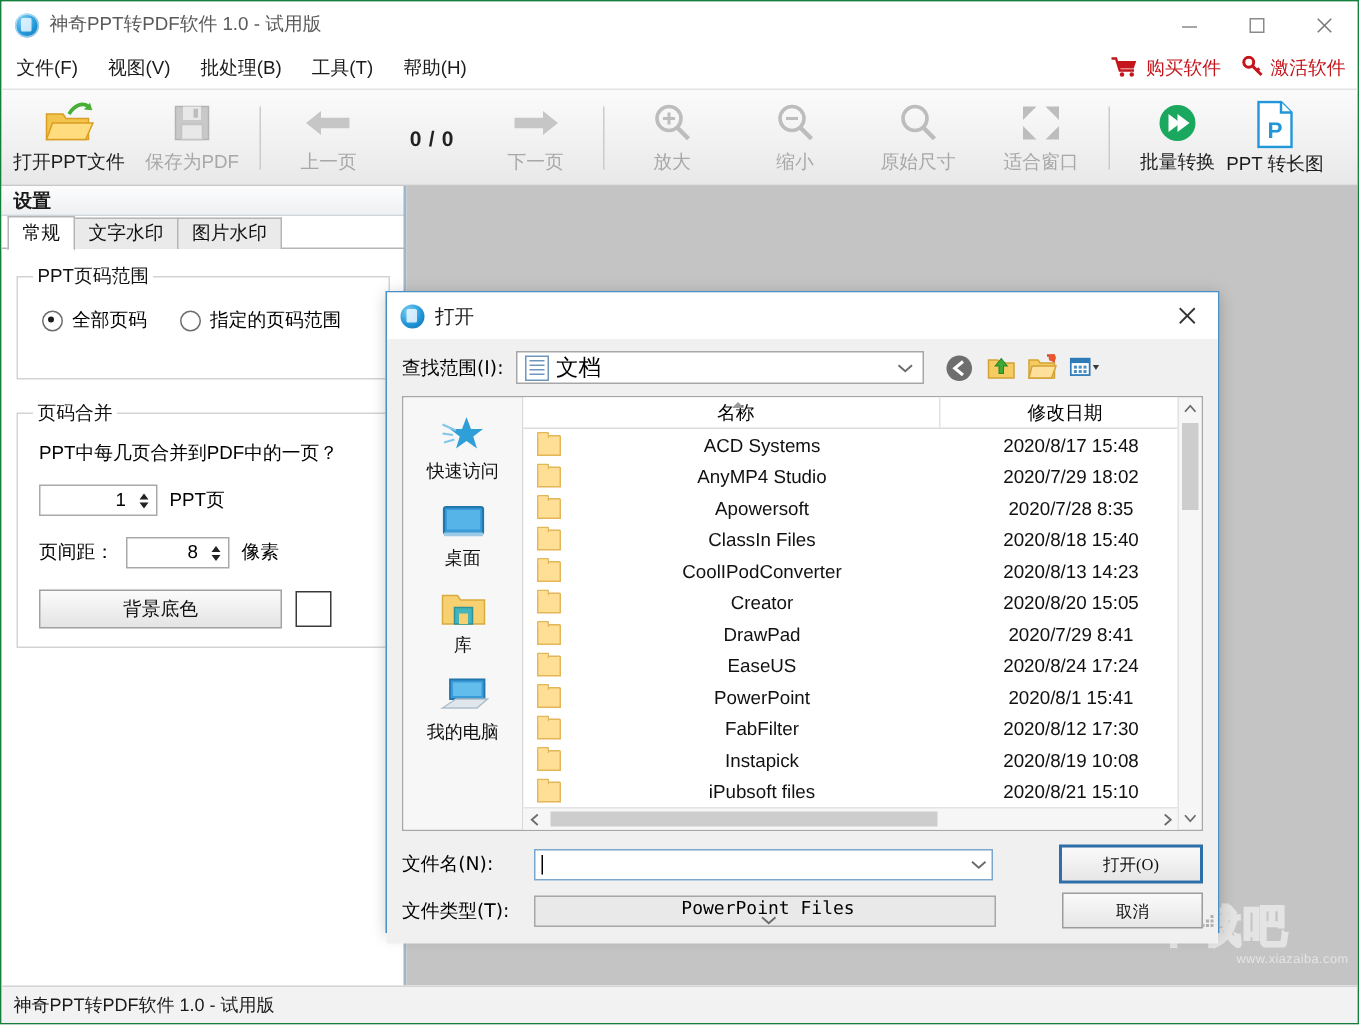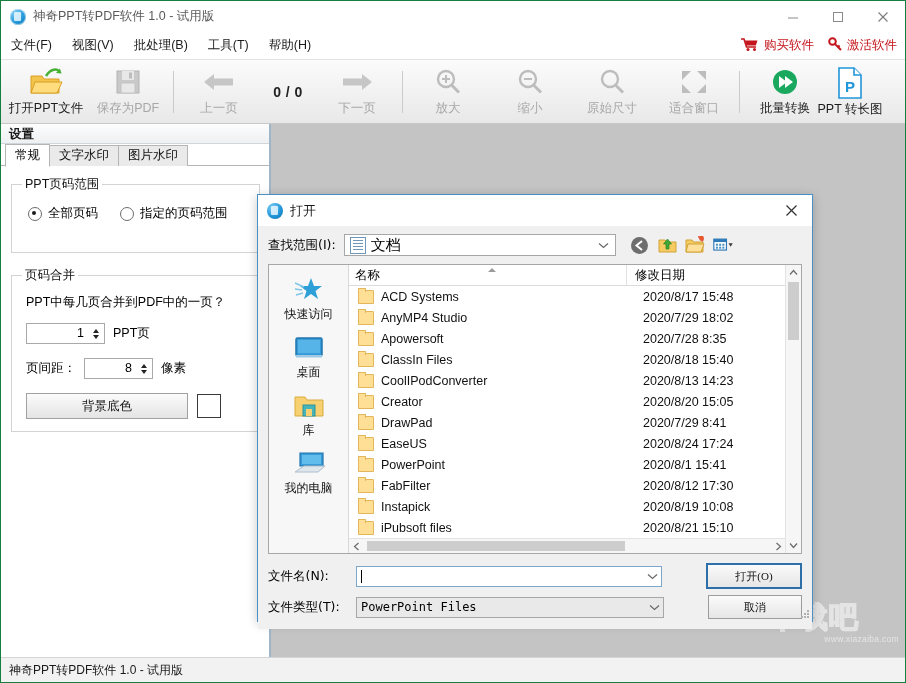--- a/index.html
+++ b/index.html
@@ -448,20 +448,21 @@
   .place .plbl { font-size: 12px; color:#111; white-space: nowrap;}
   .place .pico { height: 30px; display:flex; align-items:flex-end; justify-content:center;}
 
   .listarea {
     flex: 1;
     position: relative;
     min-width: 0;
     display: flex;
     flex-direction: column;
     background: #fff;
+    text-align: center;
   }
   .listhead {
     height: 20px;
     display: flex;
     border-bottom: 1px solid #dcdcdc;
     flex: none;
     background: #fff;
     position: relative;
   }
   .lh-name {
@@ -578,21 +579,21 @@
     flex: 1;
     height: 21px;
     border: 1px solid #7ba7cd;
     background: #fff;
     display: flex;
     align-items: center;
     padding-left: 4px;
     box-sizing: border-box;
     position: relative;
   }
-  .br-combo.gray { background: #e9e9e9; border-color:#a7a7a7; }
+  .br-combo.gray { background: #e9e9e9; border-color:#a7a7a7;flex-direction:column; }
   .br-combo .bc-text {
     flex:1; font-size:12px;
     font-family: "DejaVu Sans Mono","Liberation Mono", monospace;
     white-space: nowrap; overflow:hidden;
   }
   .caret-blink {
     width: 1px; height: 13px; background: #000;
   }
   .br-combo .bc-arrow { width:18px; display:flex; align-items:center; justify-content:center;}
   .dlg-btn {

